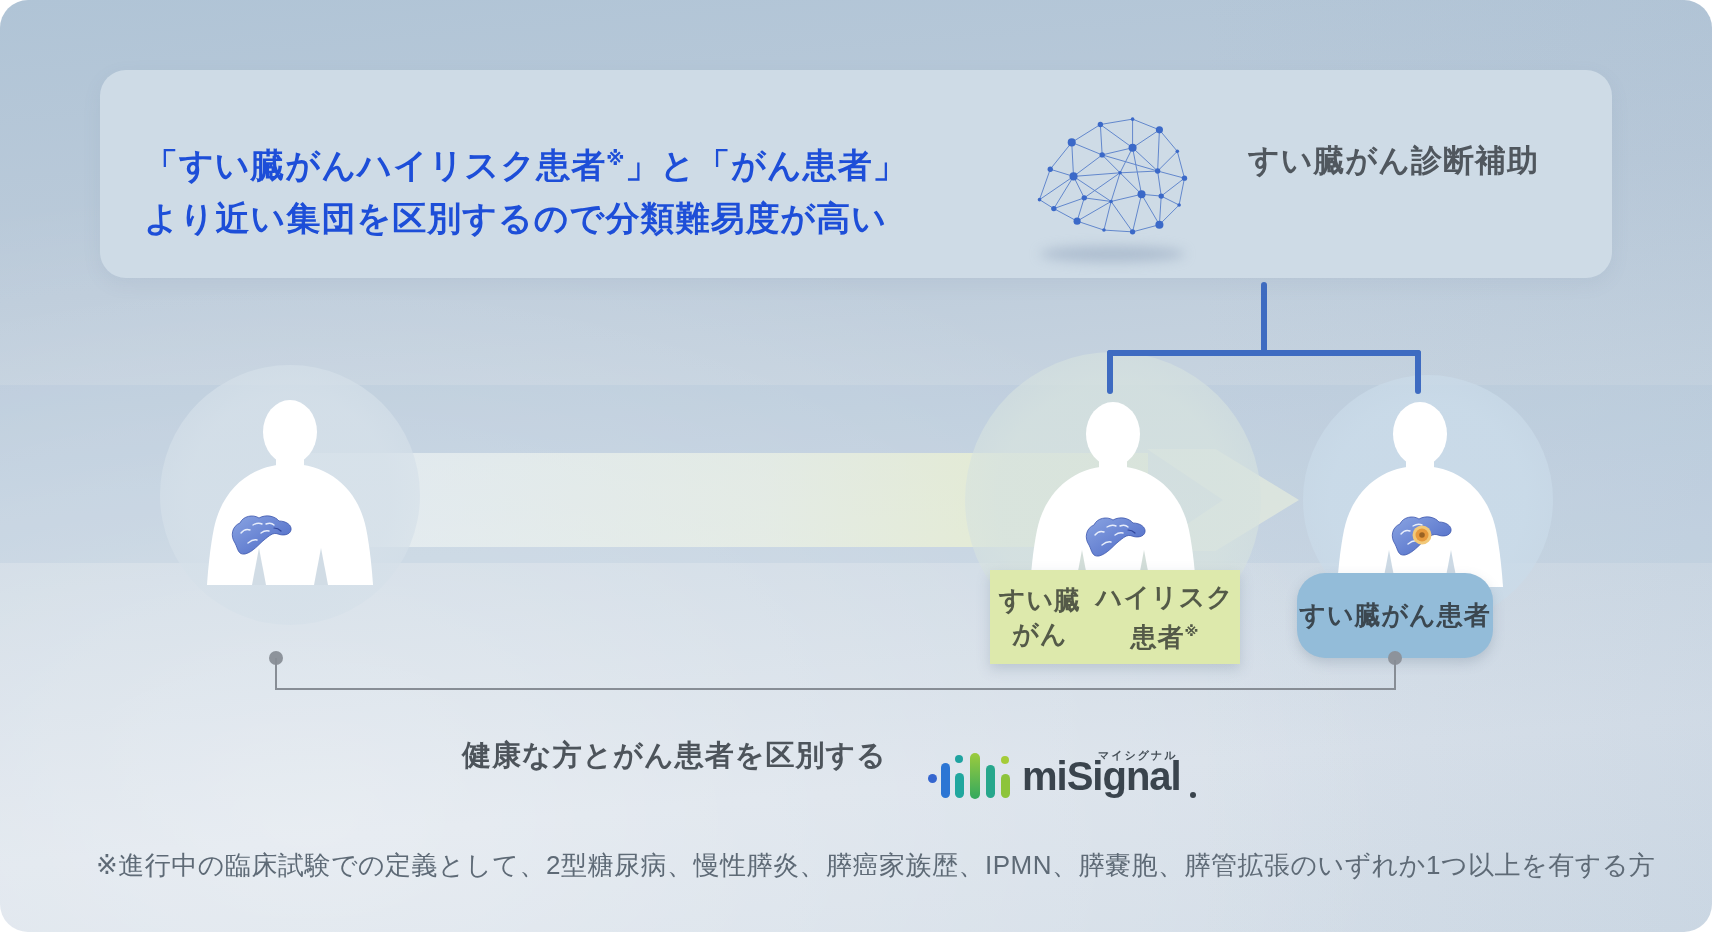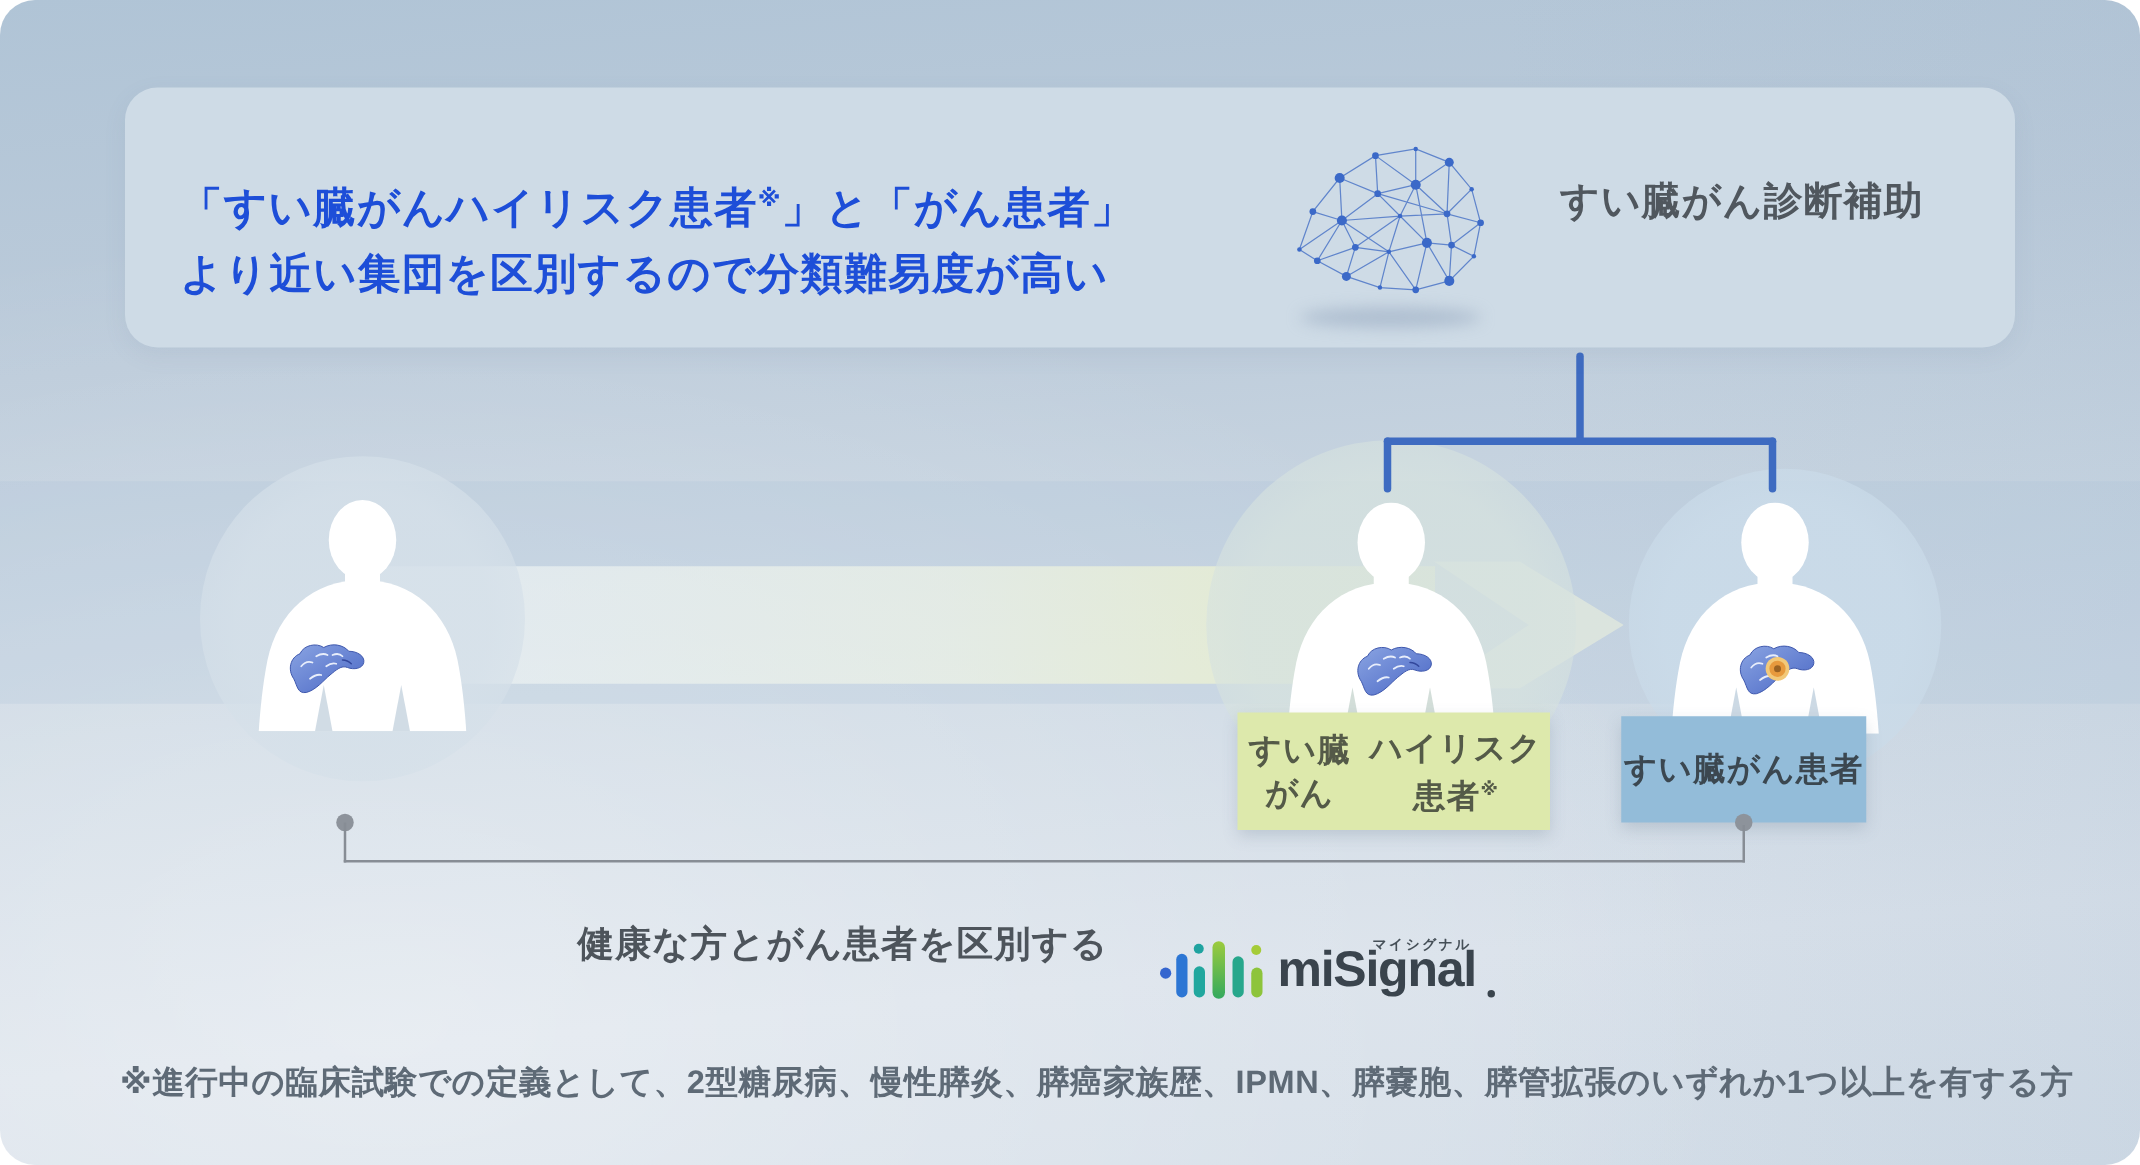--- a/index.html
+++ b/index.html
@@ -59,38 +59,38 @@
   .pancreas-svg{width:66px;height:48px;display:block;}
   .panc-a{left:228px;top:513px;}
   .panc-b{left:1082px;top:515px;}
   .panc-c{left:1388px;top:514px;}
   
   .tag{display:flex;align-items:center;justify-content:center;text-align:center;
        font-weight:700;box-shadow:0 5px 12px rgba(100,118,140,0.25);}
   .tag-healthy{left:172px;top:573px;width:208px;height:85px;background:#b5b6b2;color:#4c5054;font-size:27px;letter-spacing:2px;}
   .tag-risk{left:990px;top:570px;width:250px;height:94px;background:#dde9ac;color:#545a48;font-size:26px;line-height:34px;letter-spacing:1px;flex-direction:row;}
   .tag-risk sup{font-size:0.55em;vertical-align:super;}
-  .tag-cancer{left:1297px;top:573px;width:196px;height:85px;background:#93bcd9;color:#3b4750;font-size:26px;letter-spacing:1px;}
+  .tag-cancer{left:1297px;top:573px;width:196px;height:85px;background:#93bcd9;color:#3b4750;font-size:26px;letter-spacing:1px;border-radius:28px;}
   
   .g-line{background:#878d95;}
   .g-dot{width:14px;height:14px;border-radius:50%;background:#8d939b;}
   .g-dot-l{left:269px;top:651px;}
   .g-dot-r{left:1388px;top:651px;}
   .g-vert-l{left:275px;top:658px;width:2px;height:32px;}
   .g-vert-r{left:1394px;top:660px;width:2px;height:30px;}
   .g-horiz{left:275px;top:688px;width:1121px;height:2px;}
   
   .compare-text{left:462px;top:736px;font-size:29px;font-weight:600;color:#4d545b;letter-spacing:1px;white-space:nowrap;}
   .logo{left:928px;top:722px;width:290px;height:54px;margin-top:30px;}
   .logo .bar{position:absolute;border-radius:5px;}
   .logo .dot{position:absolute;border-radius:50%;}
   .logo-text{position:absolute;left:94px;top:2px;font-size:40px;font-weight:700;color:#3a444d;letter-spacing:-1px;}
   .logo-ruby{position:absolute;left:170px;top:-4px;font-size:11px;font-weight:700;color:#454f57;letter-spacing:2px;}
   .logo-mark{position:absolute;left:262px;top:40px;width:6px;height:6px;border-radius:50%;background:#3a444d;font-size:0;overflow:hidden;color:transparent;}
-  .footnote{left:96px;top:848px;font-size:26px;font-weight:700;color:#5e6a76;letter-spacing:0.5px;white-space:nowrap;}
+  .footnote{left:96px;top:848px;font-size:26px;font-weight:400;color:#5e6a76;letter-spacing:0.5px;white-space:nowrap;}
 </style>
 </head>
 <body>
 
 <div id="page">
 
   <div class="abs bg-band"></div>
 
   <div class="abs spectrum-band"></div>
   <div class="abs spectrum-chevron"></div>

